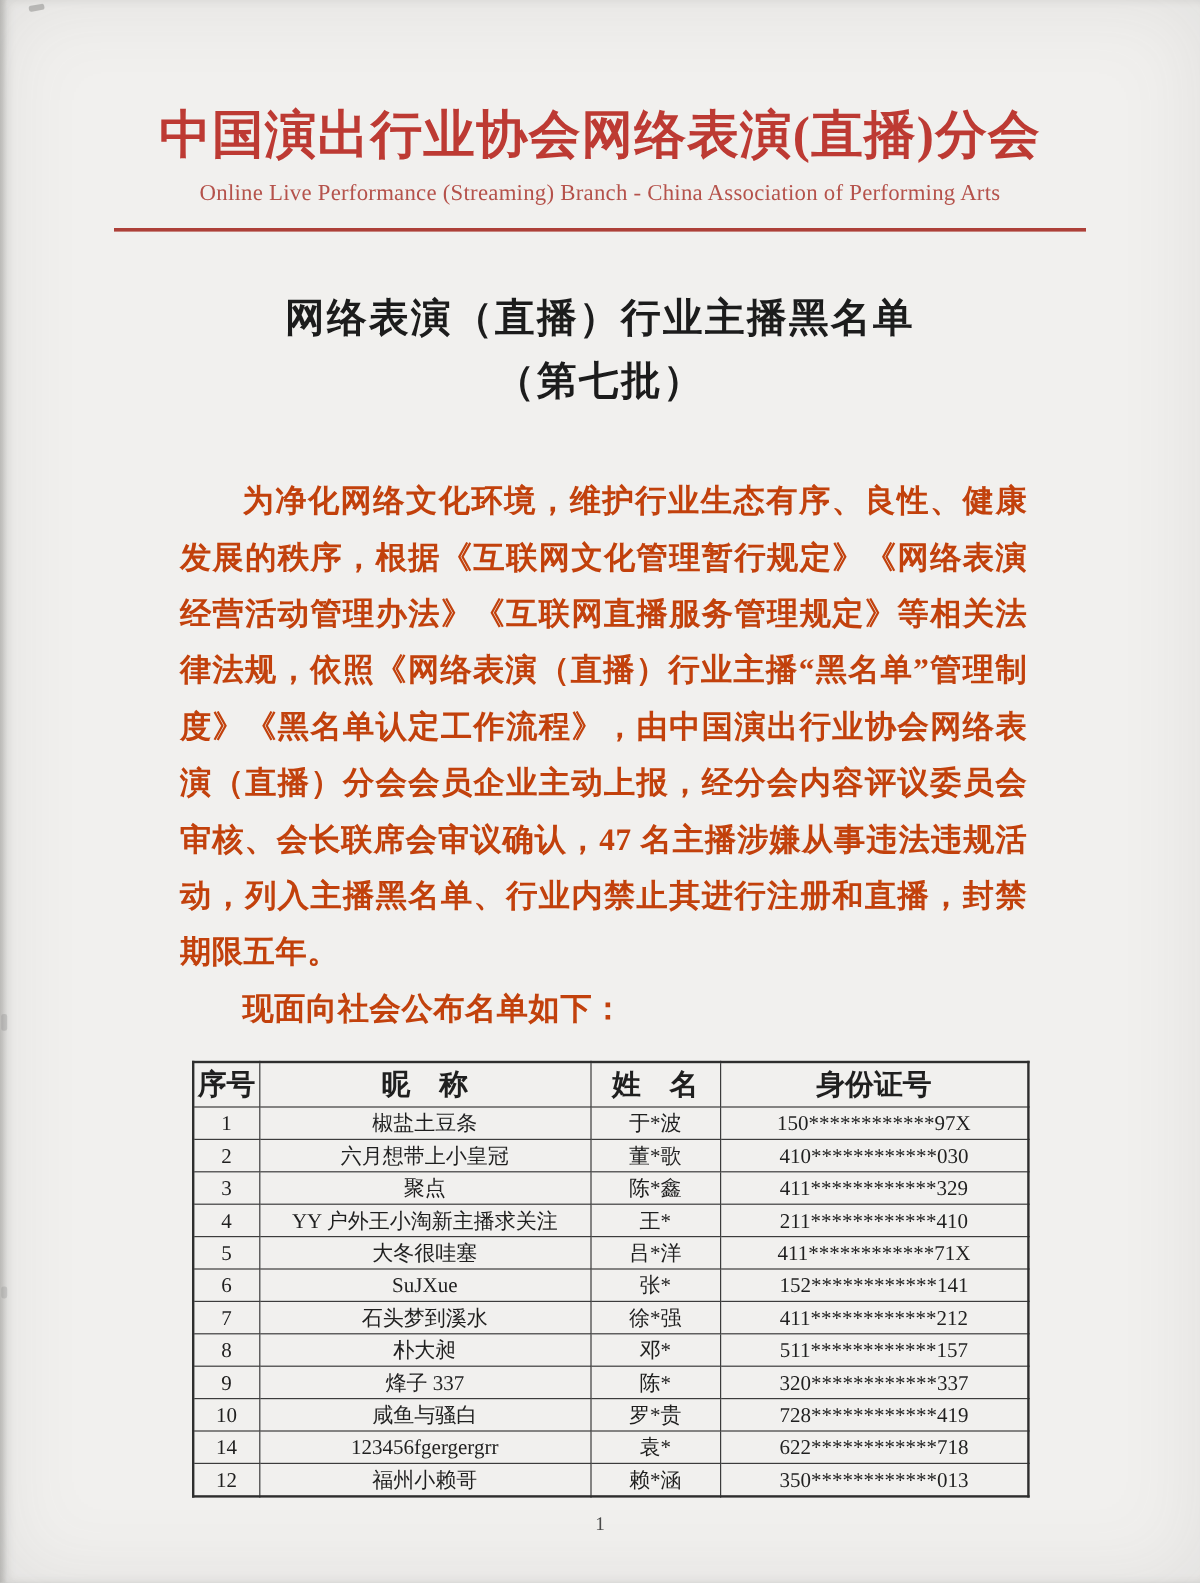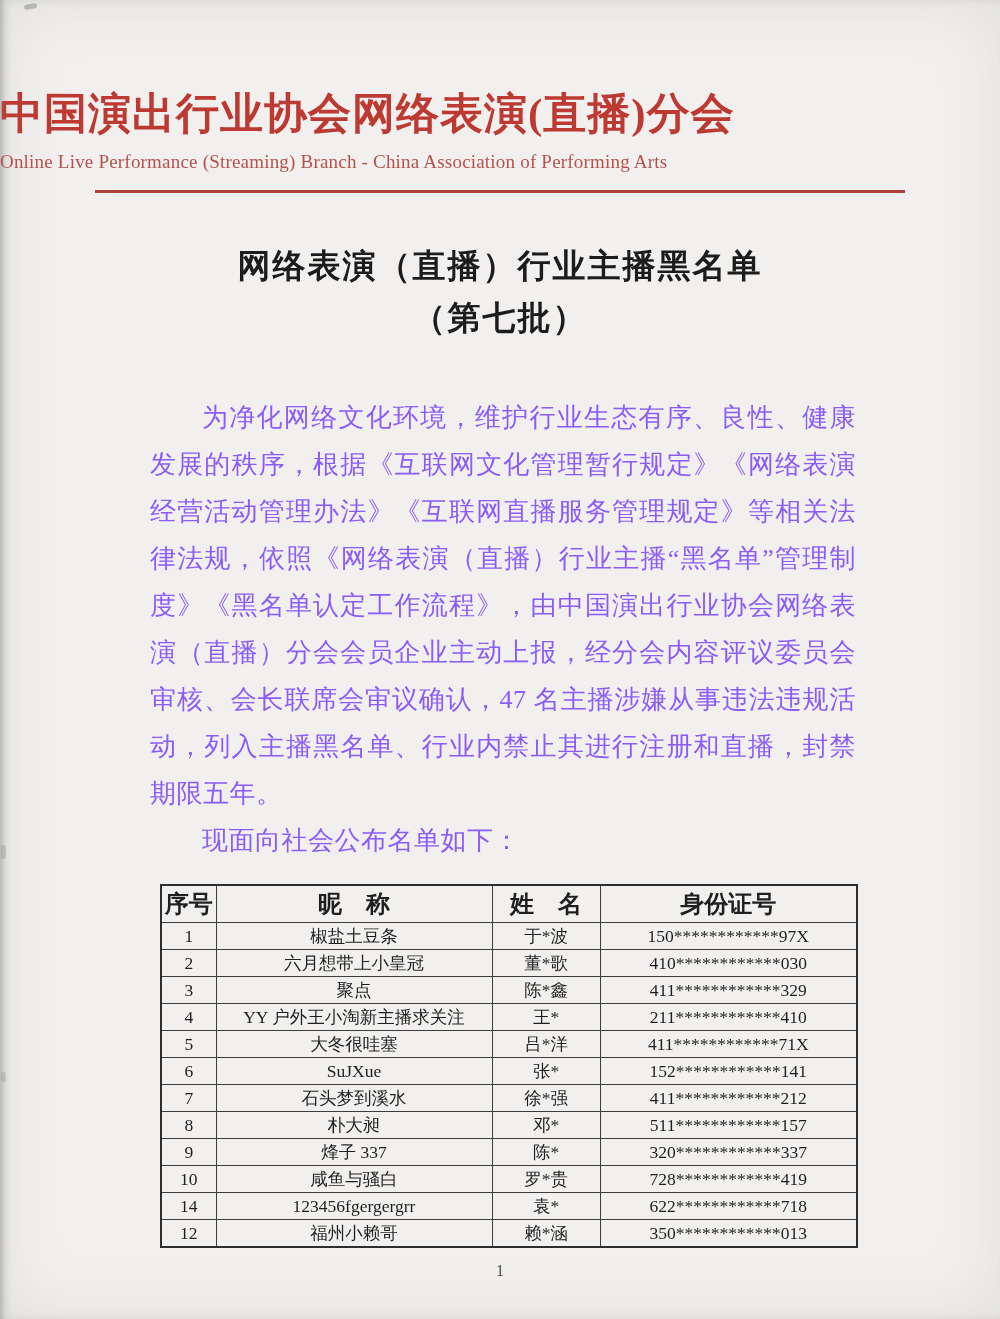--- a/index.html
+++ b/index.html
@@ -9,36 +9,36 @@
     font-family:"Liberation Serif","DejaVu Serif",serif;
   }
   .page{
     position:relative;
     width:1000px;height:1319px;
     background:#f1f0ee;
     box-shadow:inset 0 0 70px rgba(90,90,85,.10), inset 6px 0 8px rgba(60,60,55,.12);
     overflow:hidden;
   }
   
-  .letterhead{ text-align:left; padding-top:90px; }
+  .letterhead{ text-align:center; padding-top:90px; }
   .lh-cn{
     font-size:43px; font-weight:bold; color:#bd3a33;
     letter-spacing:1px; line-height:1.1; white-space:nowrap;
   }
   .lh-en{
     font-size:19px; color:#b5524b; margin-top:14px;
     letter-spacing:.2px; white-space:nowrap;
   }
   .lh-rule{ height:3px; background:#ad4038; margin:17px 95px 0 95px; }
   
   .doc-title{ margin-top:54px; text-align:center; color:#1c1c1c; font-weight:bold;font-family:Liberation Serif, serif; }
   .doc-title .t1{ font-size:33px; letter-spacing:2px; line-height:1.2; }
   .doc-title .t2{ font-size:33px; letter-spacing:2px; margin-top:12px; line-height:1.2; }
   
-  .body-text{ margin:56px 144px 0 150px; color:#8b5cf6; }
+  .body-text{ margin:56px 144px 0 150px; color:#c2410c;font-weight:bold; }
   .body-text p{
     margin:0; text-indent:2em; font-size:26px; line-height:47px;
     text-align:justify; letter-spacing:.5px;
   }
   
   table.blacklist{
     border-collapse:collapse; table-layout:fixed;
     width:696px; margin:20px 0 0 160px;
     border:2px solid #2e2e2e;
     color:#1f1f1f;

